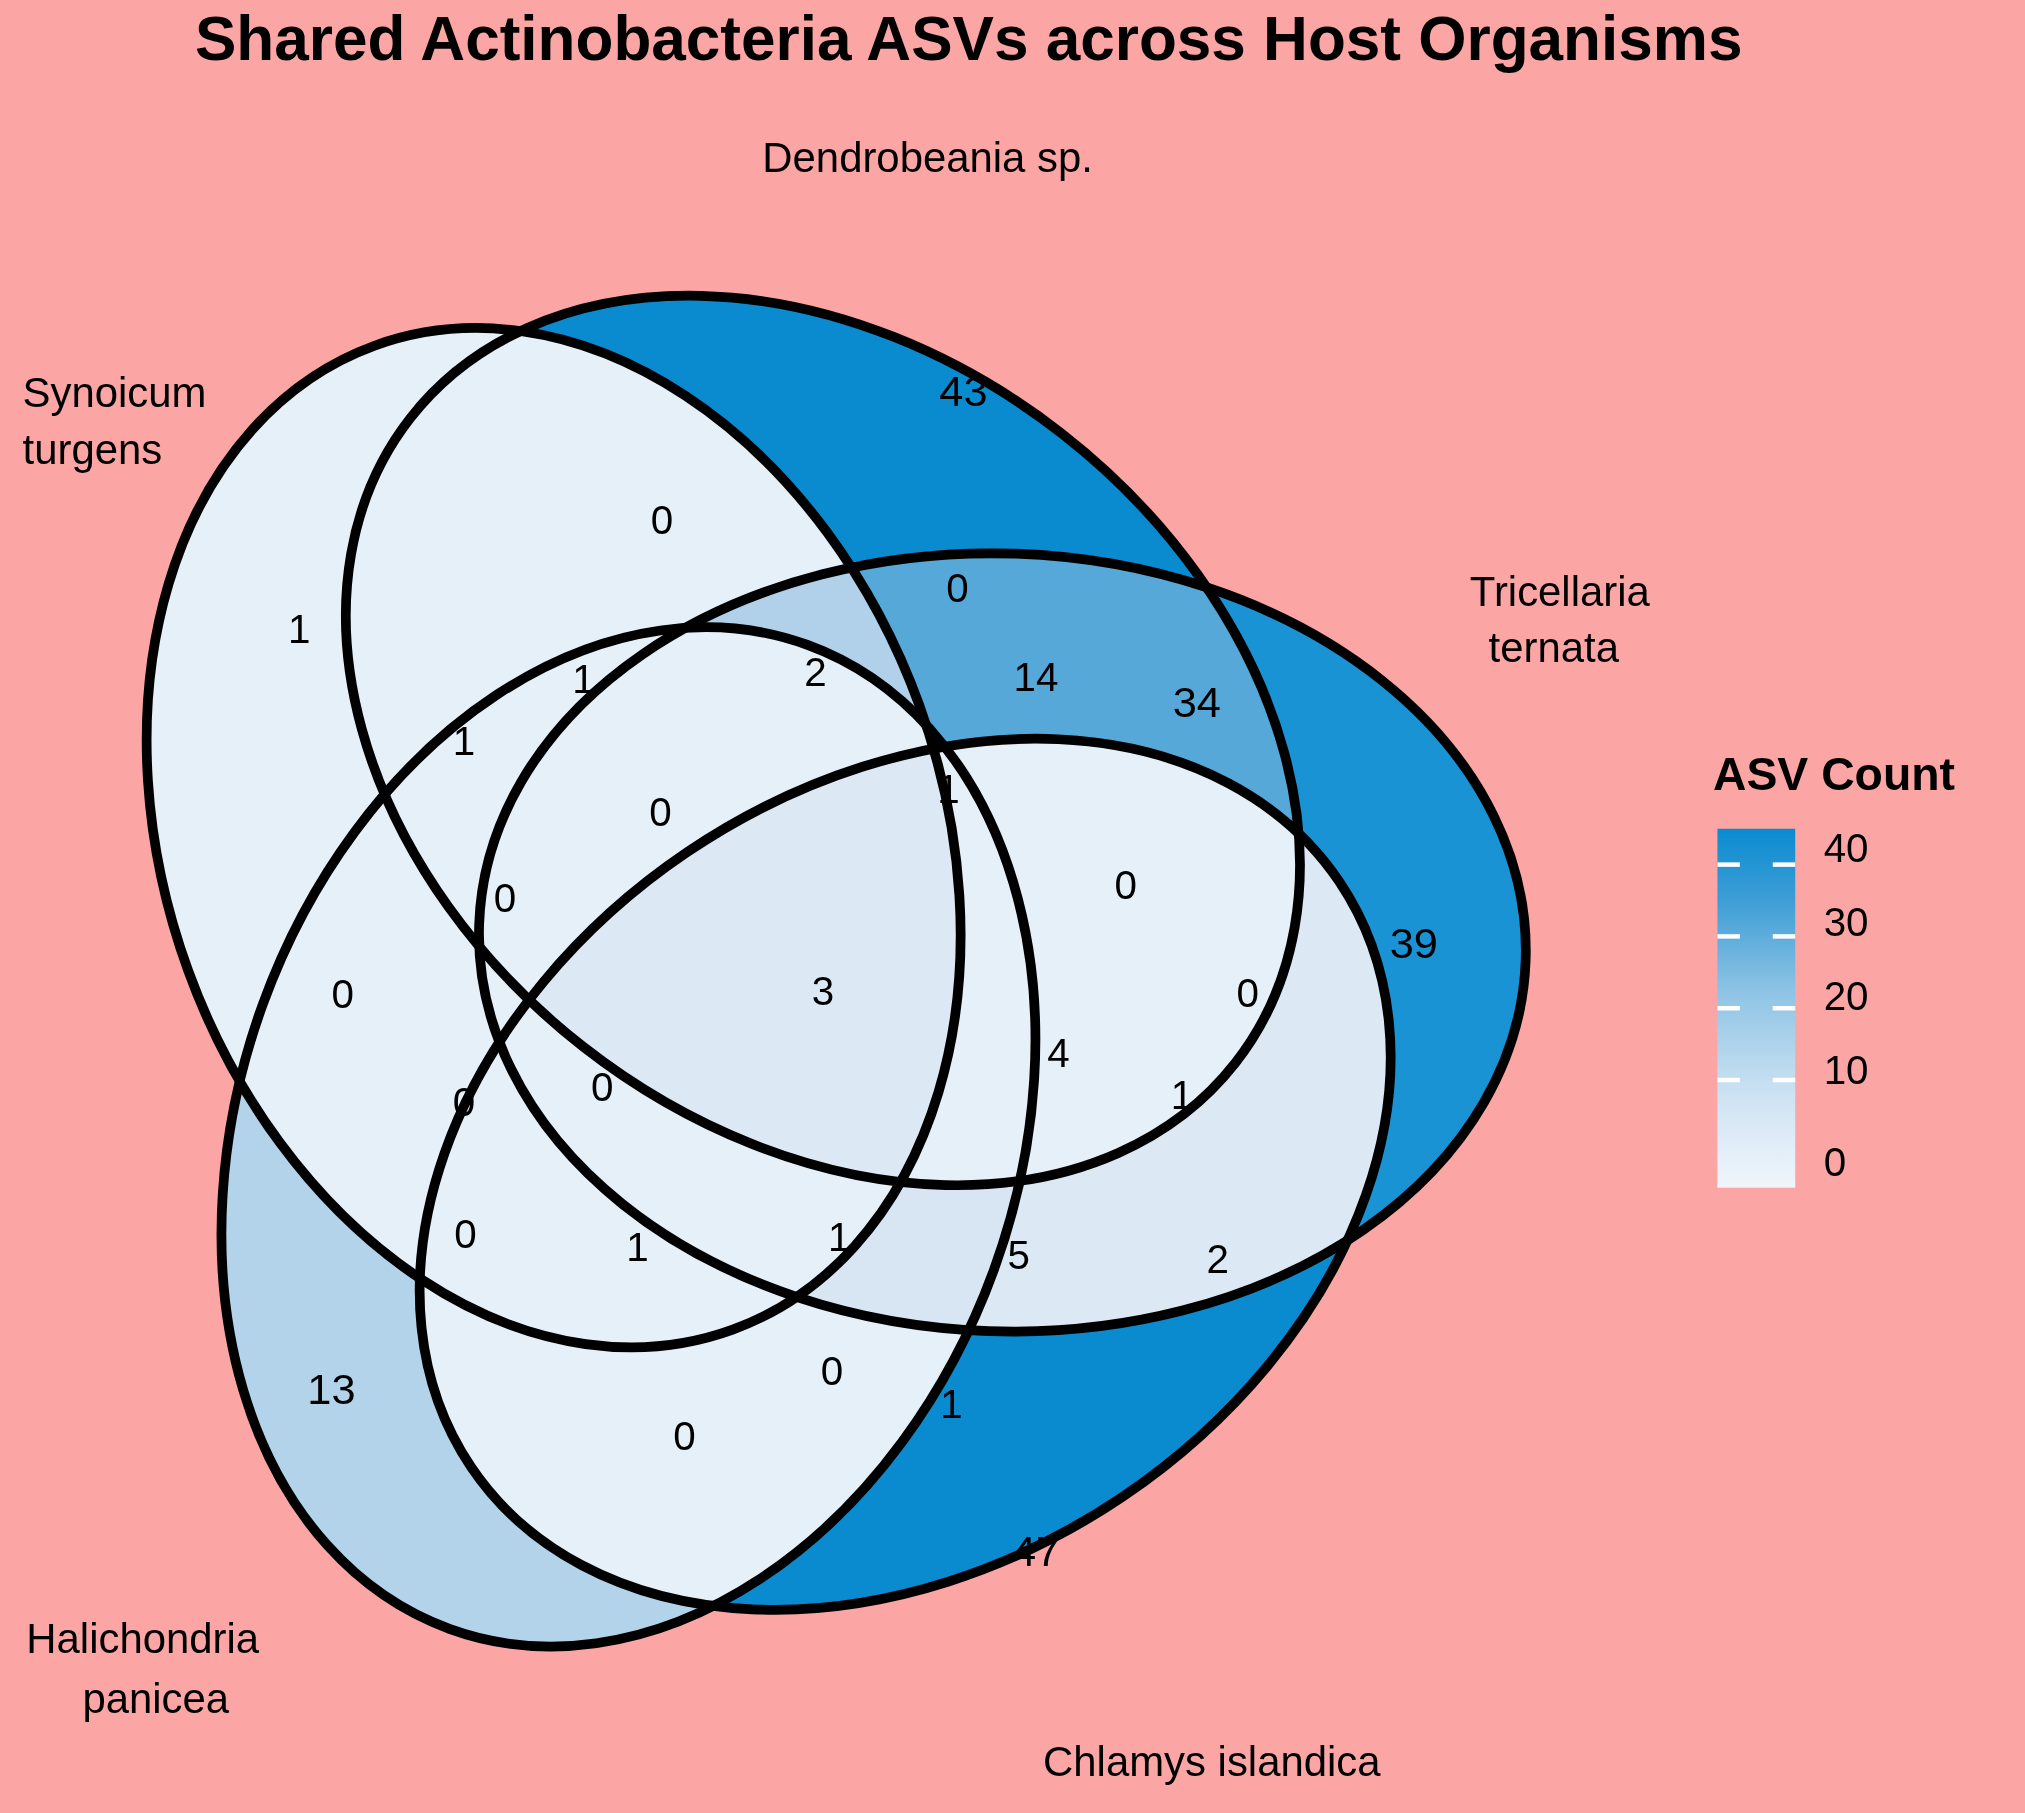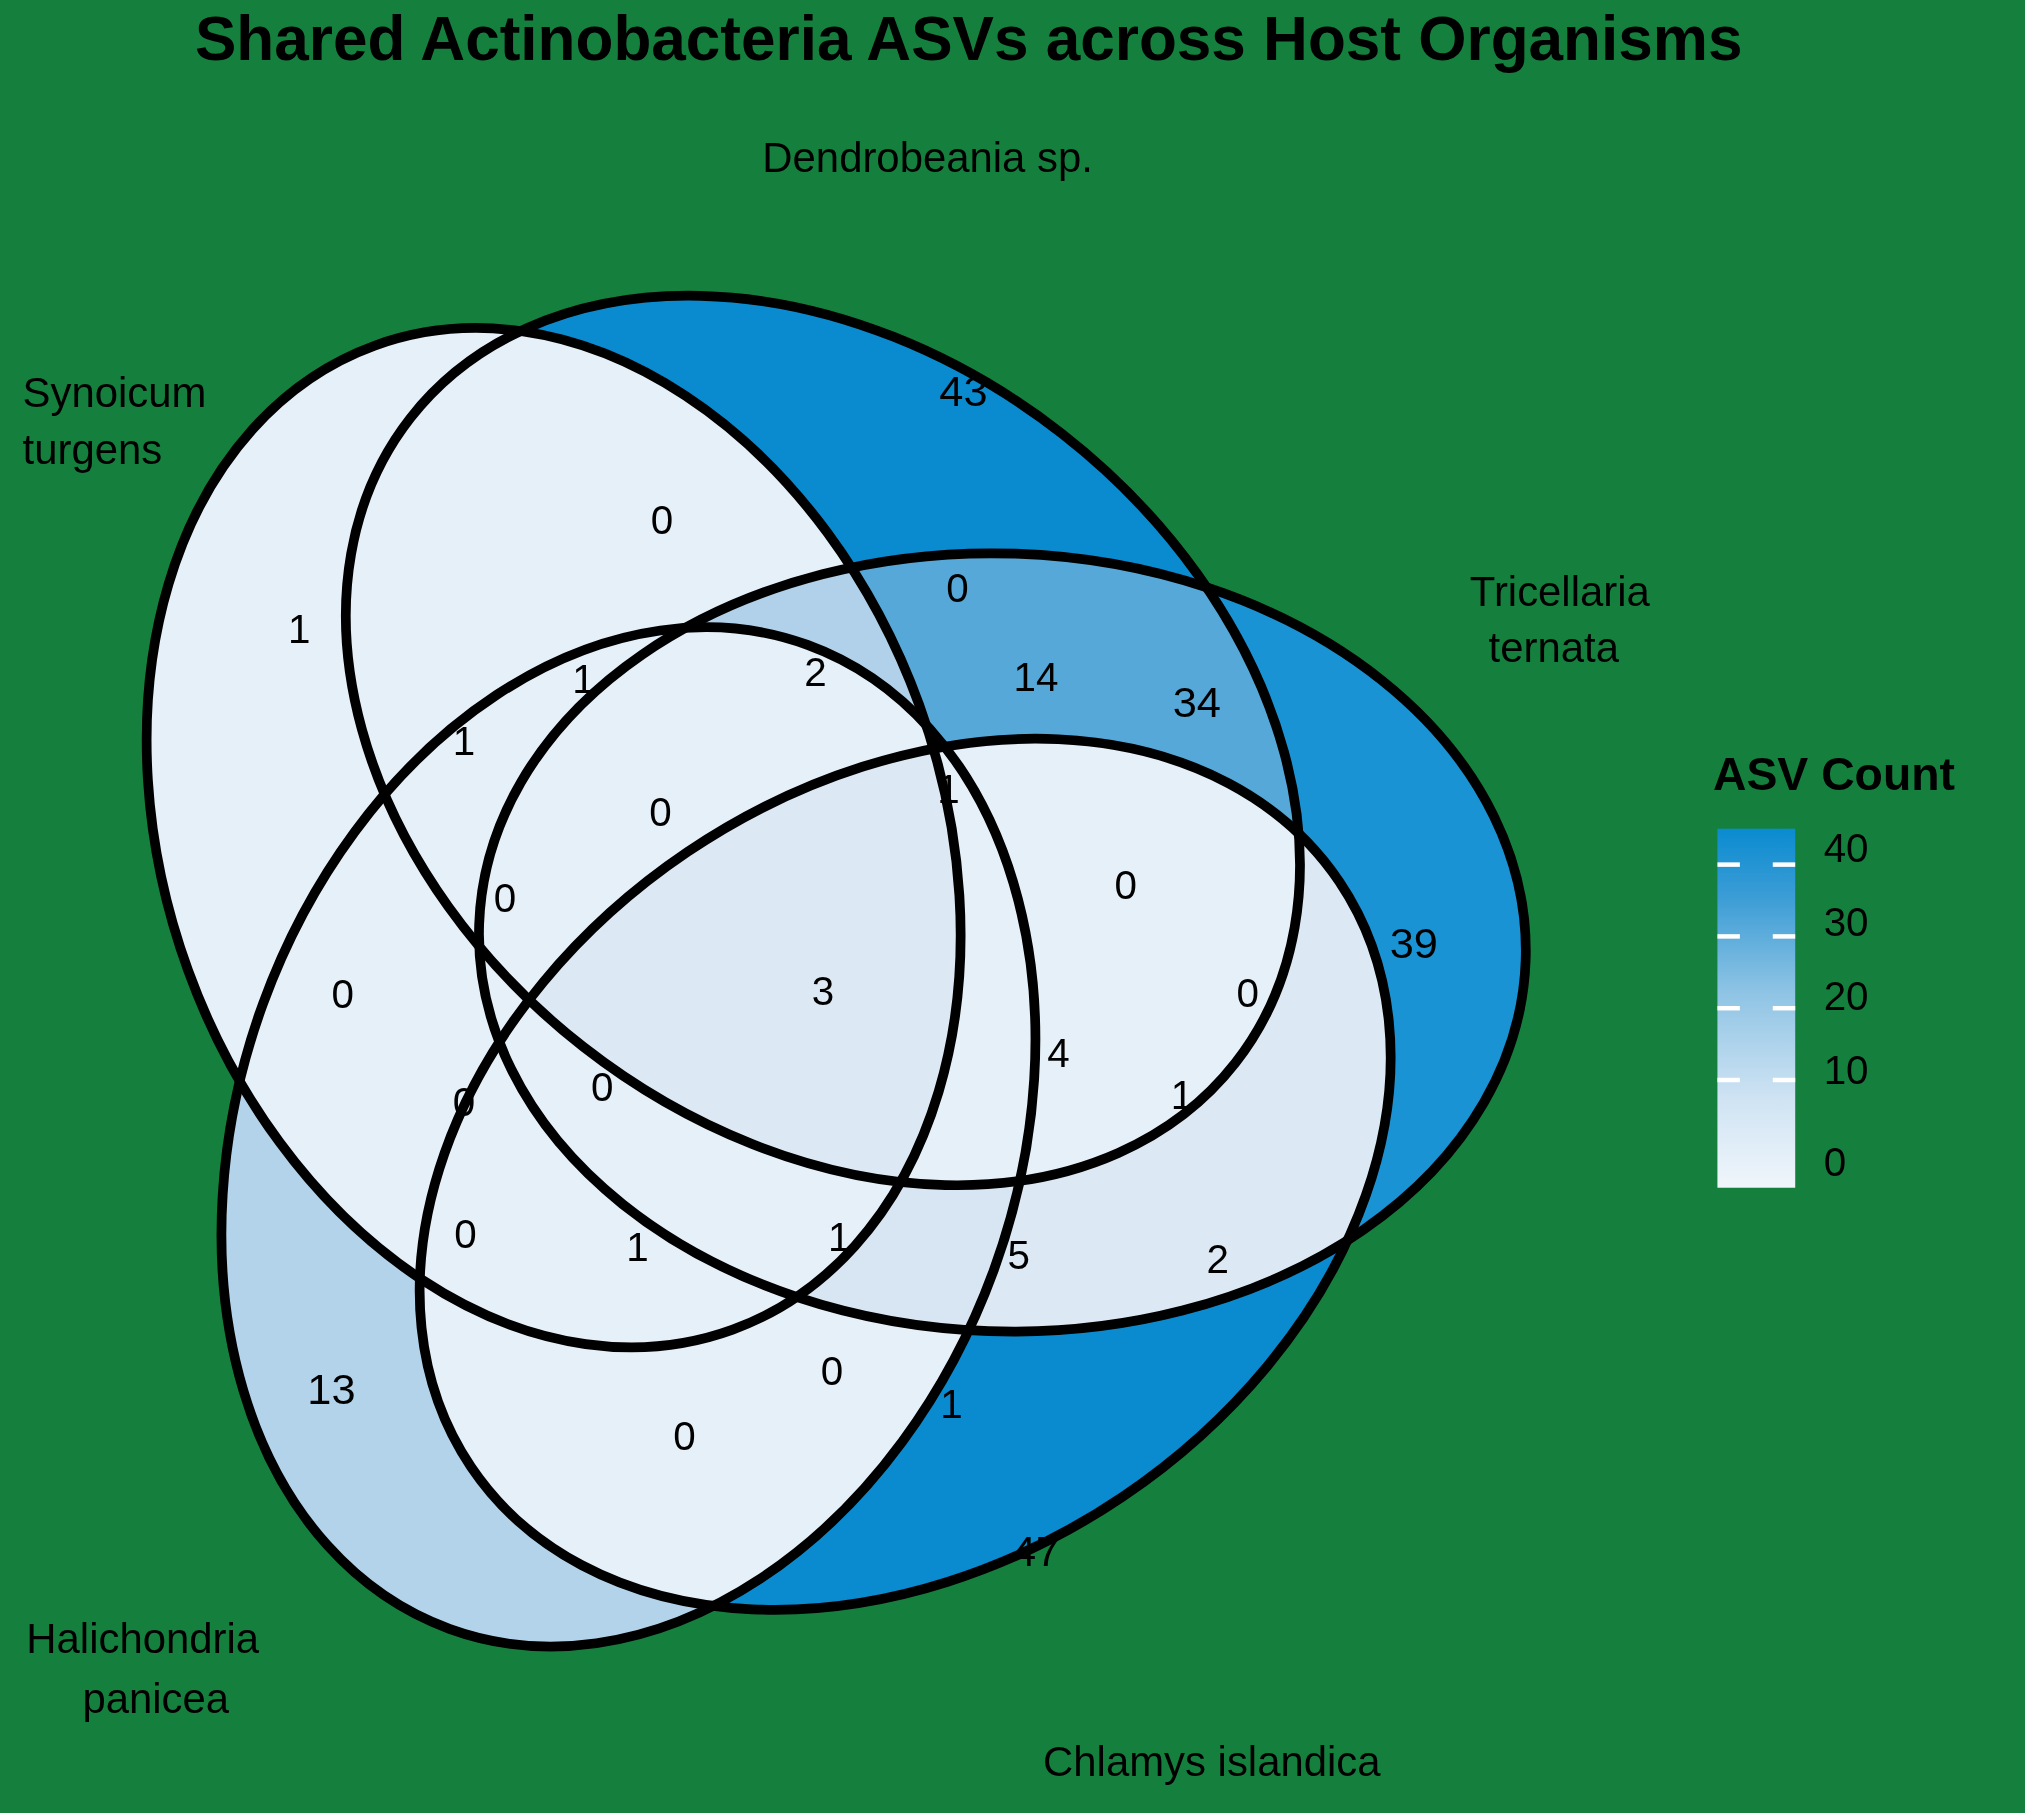--- a/index.html
+++ b/index.html
@@ -2,21 +2,21 @@
 <html style="font-size:12px"><head>
 <meta charset="utf-8">
 <style>
   html,body{margin:0;padding:0;background:#ffffff;}
   body{
     width:2025px;height:1813px;
     font-family:"Liberation Sans", sans-serif;
     overflow:hidden;
     position:relative;
   }
-  #root{position:absolute;inset:0;background:#15803d;}
+  #root{position:absolute;inset:0;background:#fca5a5;}
   #venn-svg{position:absolute;left:0;top:0;width:2025px;height:1813px;}
 
   .plot-title{
     font-weight:bold;
     font-size:83px;
     fill:#000;
     text-anchor:middle;
     dominant-baseline:middle;
   }
   .set-label{

